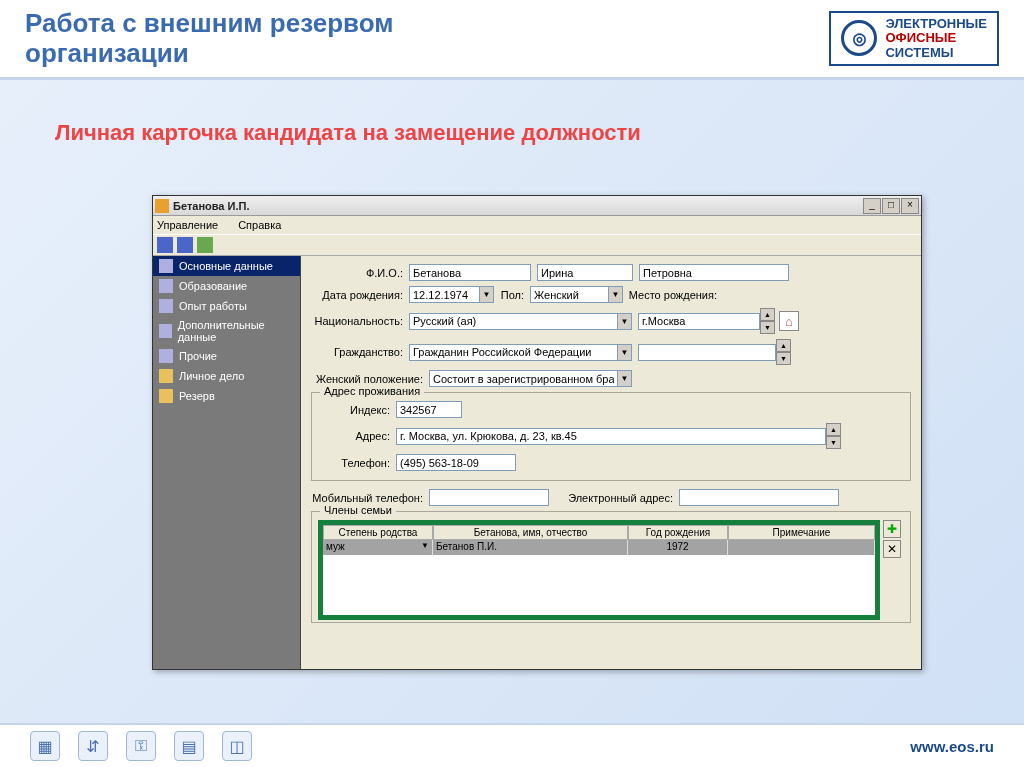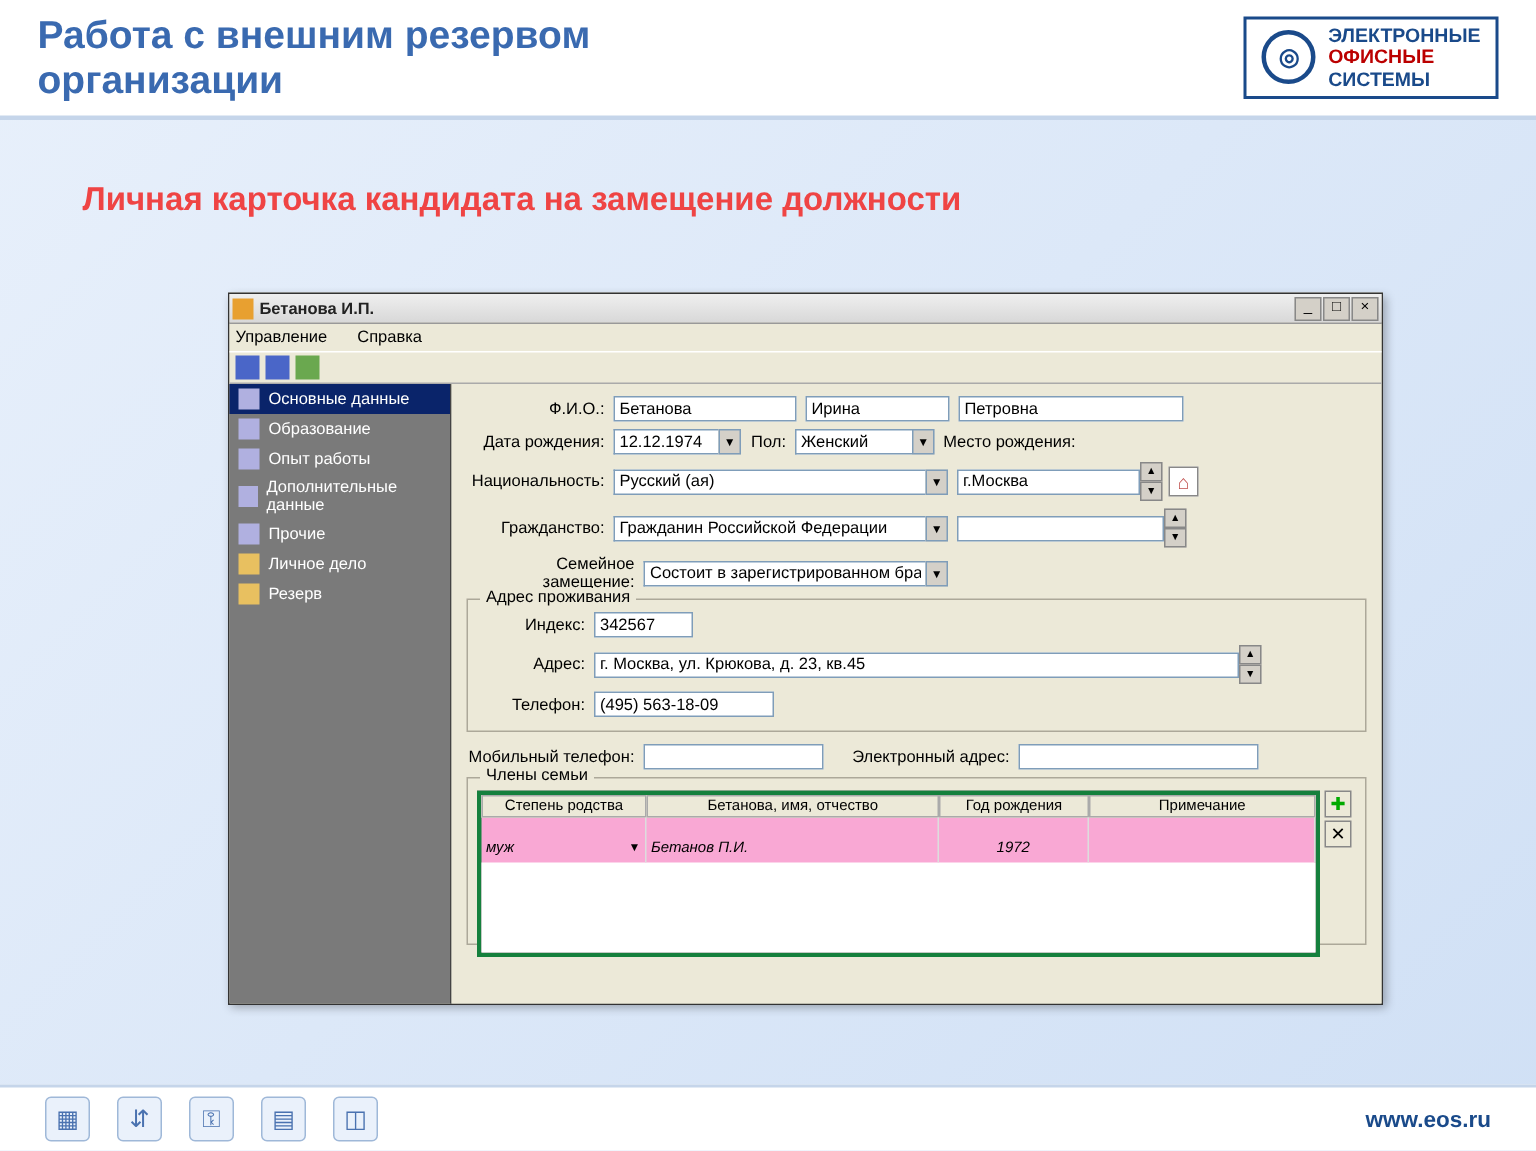--- a/index.html
+++ b/index.html
@@ -88,25 +88,25 @@
     display:flex;align-items:center;justify-content:center;font-size:13px;color:#c0504d;
   }
 
   .groupbox {
     border:1px solid #aca899; margin-top:4px; padding:8px 6px 4px 6px; position:relative;
   }
   .groupbox .legend {
     position:absolute; top:-8px; left:8px; background:#ece9d8; padding:0 4px; font-size:11px;
   }
 
-  .family-table { border:3px solid #15803d; background:#f9a8d4; width:calc(100% - 24px); }
+  .family-table { border:5px solid #15803d; background:#a3a3a3; width:calc(100% - 24px); }
   .family-head { display:flex; background:#ece9d8; }
   .family-head .th { border:1px solid #aaa; font-size:10px; text-align:center; padding:1px 2px; background:#ece9d8; }
   .family-row { display:flex; }
-  .family-row .td { border-right:1px solid #ddd; font-size:10px; padding:15px 3px; height:15px;font-style:italic; }
+  .family-row .td { border-right:1px solid #ddd; font-size:10px; padding:1px 3px; height:15px; }
   .family-controls { display:flex; flex-direction:column; gap:2px; margin-left:3px; }
   .fc-btn { width:18px;height:18px;border:1px solid #888;background:#ece9d8;display:flex;align-items:center;justify-content:center;font-size:12px; }
 
   .footer {
     position:absolute; bottom:0; left:0; right:0; height:44px;
     background:#fff; border-top:2px solid #c5d5ea;
     display:flex; align-items:center; justify-content:space-between; padding:0 30px;
   }
   .footer-icons { display:flex; gap:18px; }
   .foot-ico {
@@ -235,21 +235,21 @@
         </div>
         <div style="width:6px"></div>
         <input class="inp" style="width: 138px;">
         <div class="scrollbtns">
           <div class="scrollbtn">▲</div>
           <div class="scrollbtn">▼</div>
         </div>
       </div>
 
       <div class="row">
-        <div class="lbl w98" style="width:118px">Семейное замещение:</div>
+        <div class="lbl w98" style="width:118px">Женский положение:</div>
         <div class="dd">
           <input class="inp" style="width: 188px;" value="Состоит в зарегистрированном браке">
           <div class="ddbtn">▼</div>
         </div>
       </div>
 
       <div class="groupbox">
         <div class="legend">Адрес проживания</div>
         <div class="row">
           <div class="lbl w78">Индекс:</div>

